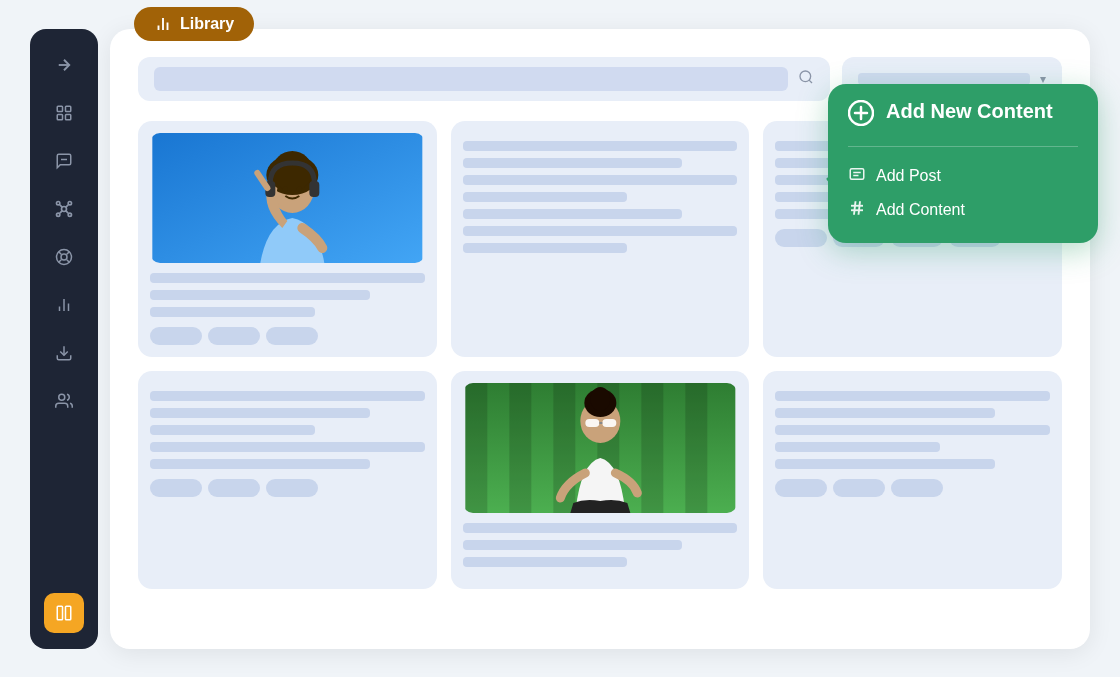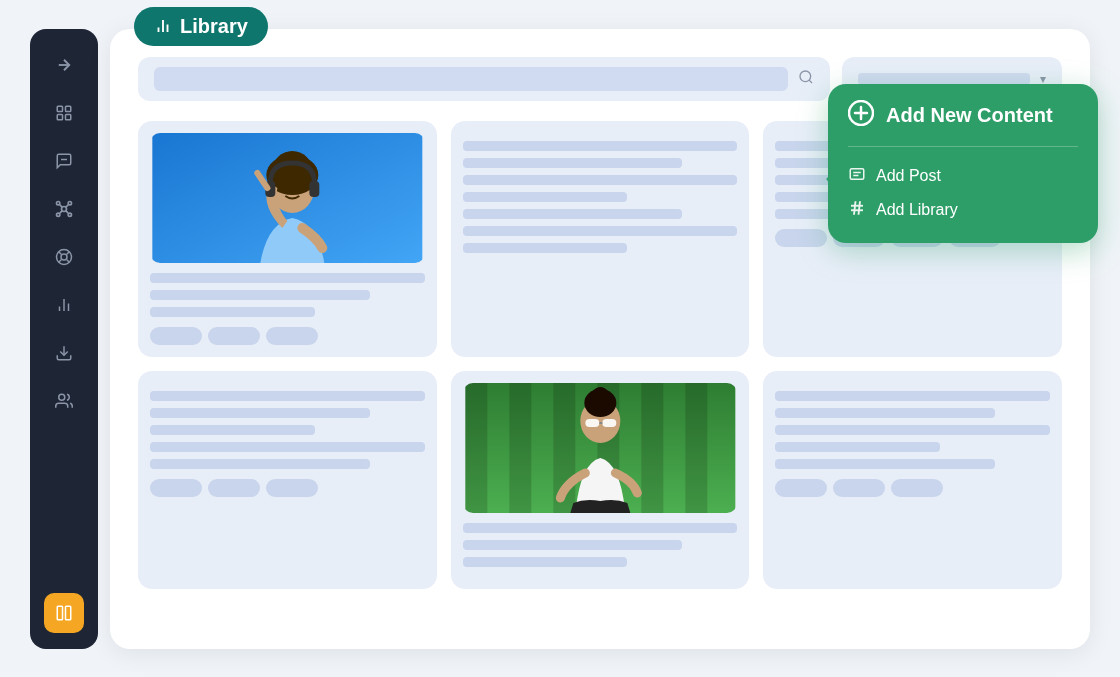--- a/index.html
+++ b/index.html
@@ -66,24 +66,24 @@
       position: relative;
       box-shadow: 0 4px 24px rgba(0,0,0,0.08);
       overflow: visible;
     }
 
     
     .library-tab {
       position: absolute;
       top: -22px;
       left: 24px;
-      background: #0f766e;
+      background: #a16207;
       color: #fff;
       font-weight: 700;
-      font-size: 20px;
+      font-size: 16px;
       padding: 8px 20px;
       border-radius: 20px;
       display: flex;
       align-items: center;
       gap: 8px;
       z-index: 10;
     }
 
     
     .toolbar {
@@ -204,21 +204,21 @@
     .popup-box {
       background: #2e9e68;
       border-radius: 18px;
       padding: 16px 20px;
       min-width: 270px;
       box-shadow: 0 8px 30px rgba(46,158,104,0.35);
     }
 
     .popup-title {
       display: flex;
-      align-items: center;
+      align-items: flex-start;
       gap: 12px;
       color: #fff;
       font-size: 20px;
       font-weight: 700;
       margin-bottom: 14px;
     }
 
     .popup-title-icon {
       font-size: 24px;
     }
@@ -540,19 +540,19 @@
         </div>
         <div class="popup-item">
           <span class="popup-item-icon">
             <svg width="18" height="18" viewBox="0 0 24 24" fill="none" stroke="white" stroke-width="2.5">
               <line x1="4" y1="9" x2="20" y2="9"></line>
               <line x1="4" y1="15" x2="20" y2="15"></line>
               <line x1="10" y1="3" x2="8" y2="21"></line>
               <line x1="16" y1="3" x2="14" y2="21"></line>
             </svg>
           </span>
-          <span>Add Library</span>
+          <span>Add Content</span>
         </div>
       </div>
     </div>
 
   </div>
 </div>
 
 </body></html>

